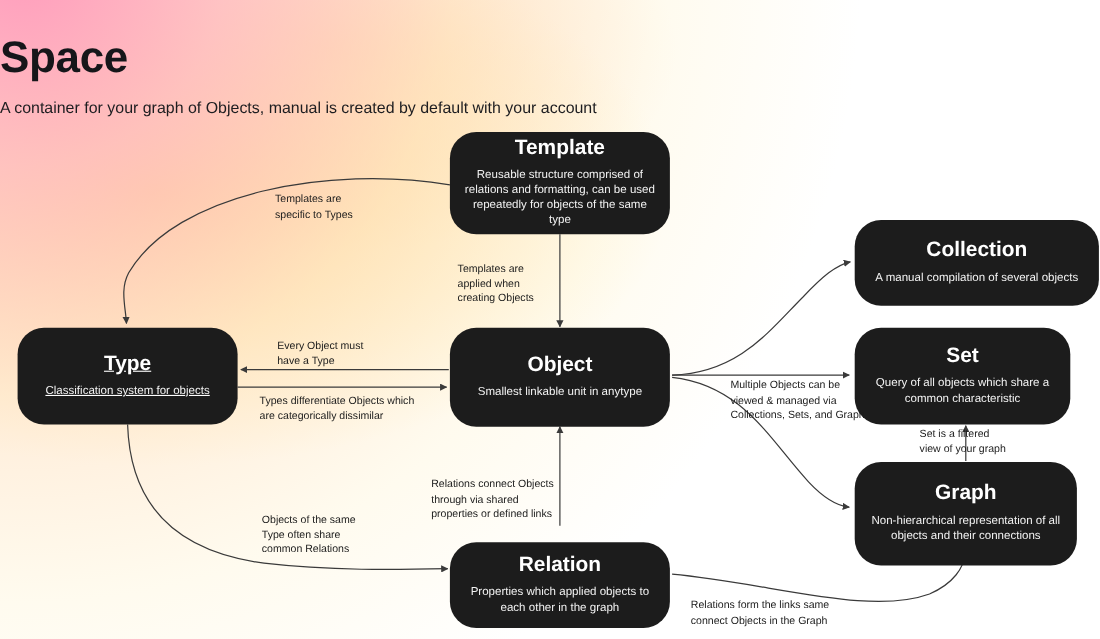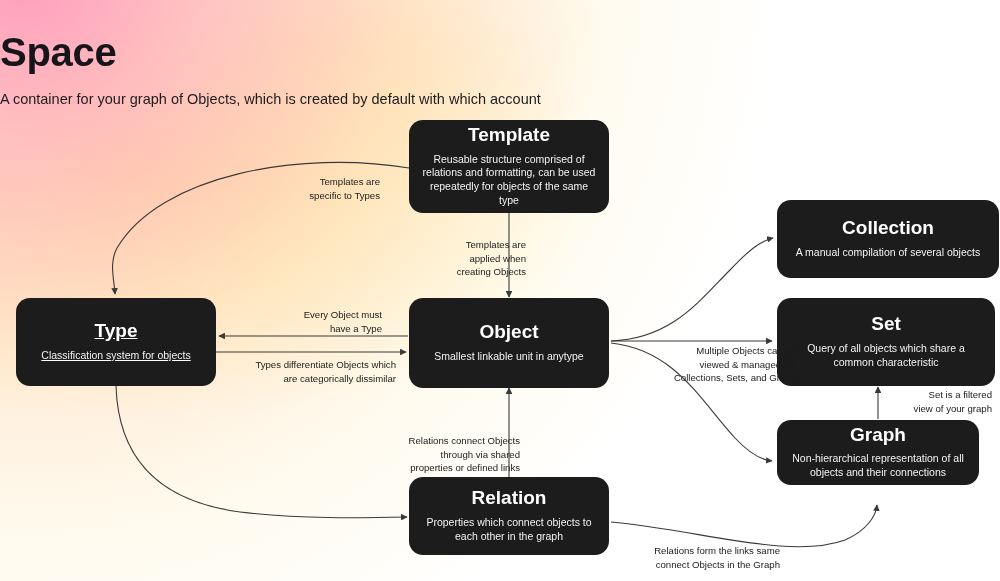--- a/index.html
+++ b/index.html
@@ -49,21 +49,21 @@
   }
   .subtitle {
     margin: 0;
     padding-top: 16px;
     font-size: 14.5px;
     color: #1d1d20;
   }
   .node {
     position: absolute;
     background: #1c1c1c;
-    border-radius: 14px;
+    border-radius: 24px;
     color: #ffffff;
     text-align: center;
     box-sizing: border-box;
     padding: 0 13px;
     display: flex;
     flex-direction: column;
     align-items: center;
     justify-content: center;
   }
   .node .node-title {
@@ -77,33 +77,33 @@
     font-size: 10.5px;
     line-height: 1.33;
     color: #f2f2f2;
     font-weight: 400;
   }
   .elabel {
     position: absolute;
     font-size: 9.6px;
     line-height: 1.42;
     color: #1b1b1b;
-    text-align: right;
+    text-align: left;
     white-space: pre-line;
     pointer-events: none;
   }
 </style>
 </head>
 <body>
 
 <div id="canvas">
 
   <div class="header">
     <h1 class="title">Space</h1>
-    <p class="subtitle">A container for your graph of Objects, which is created by default with which account</p>
+    <p class="subtitle">A container for your graph of Objects, manual is created by default with your account</p>
   </div>
 
   <svg id="edges" viewBox="0 0 1000 581" xmlns="http://www.w3.org/2000/svg">
     <defs>
       <marker id="arrow" viewBox="0 0 10 10" refX="9" refY="5" markerWidth="6" markerHeight="6" orient="auto-start-reverse">
         <path d="M 0 0 L 10 5 L 0 10 z" fill="#3a3a3a"></path>
       </marker>
     </defs>
     <g fill="none" stroke="#3a3a3a" stroke-width="1.1">
 
@@ -144,56 +144,59 @@
   <div class="node" style="left:409px; top:298px; width:200px; height:90px;">
     <div class="node-title">Object</div>
     <div class="node-desc">Smallest linkable unit in anytype</div>
   </div>
 
   <div class="node" style="left:777px; top:200px; width:222px; height:78px;">
     <div class="node-title">Collection</div>
     <div class="node-desc">A manual compilation of several objects</div>
   </div>
 
-  <div class="node" style="left:777px; top:298px; width:218px; height:88px;">
+  <div class="node" style="left:777px; top:298px; width:196px; height:88px;">
     <div class="node-title">Set</div>
     <div class="node-desc">Query of all objects which share a common characteristic</div>
   </div>
 
-  <div class="node" style="left:777px; top:420px; width:202px; height:65px;">
+  <div class="node" style="left:777px; top:420px; width:202px; height:94px;">
     <div class="node-title">Graph</div>
     <div class="node-desc">Non-hierarchical representation of all objects and their connections</div>
   </div>
 
-  <div class="node" style="left:409px; top:477px; width:200px; height:78px;">
+  <div class="node" style="left:409px; top:493px; width:200px; height:78px;">
     <div class="node-title">Relation</div>
-    <div class="node-desc">Properties which connect objects to each other in the graph</div>
+    <div class="node-desc">Properties which applied objects to each other in the graph</div>
   </div>
 
   <div class="elabel" style="left:250px; top:175px; width:130px;">Templates are
 specific to Types</div>
 
   <div class="elabel" style="left:416px; top:238px; width:110px;">Templates are
 applied when
 creating Objects</div>
 
   <div class="elabel" style="left:252px; top:308px; width:130px;">Every Object must
 have a Type</div>
 
   <div class="elabel" style="left:664px; top:344px; width:132px;">Multiple Objects can be
 viewed &amp; managed via
 Collections, Sets, and Graph</div>
 
   <div class="elabel" style="left:236px; top:358px; width:160px;">Types differentiate Objects which
 are categorically dissimilar</div>
 
-  <div class="elabel" style="left:892px; top:388px; width:100px;">Set is a filtered
+  <div class="elabel" style="left:836px; top:388px; width:100px;">Set is a filtered
 view of your graph</div>
 
   <div class="elabel" style="left:392px; top:410px; width:128px;margin-top:24px;">Relations connect Objects
 through via shared
 properties or defined links</div>
 
+  <div class="elabel" style="left:238px; top:466px; width:128px;">Objects of the same
+Type often share
+common Relations</div>
 
   <div class="elabel" style="left:628px; top:544px; width:152px;">Relations form the links same
 connect Objects in the Graph</div>
 
 </div>
 
 </body></html>

